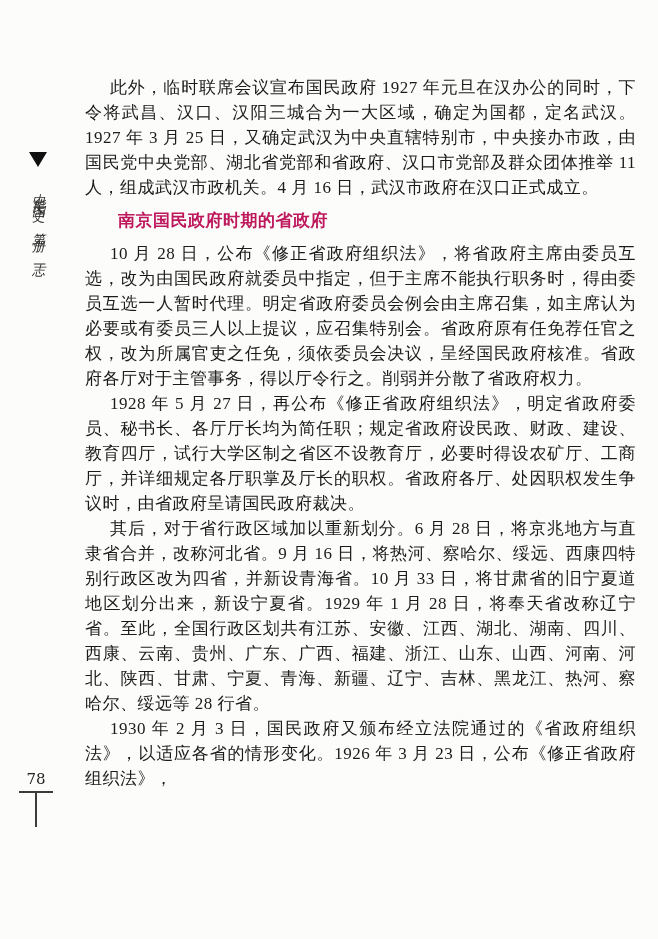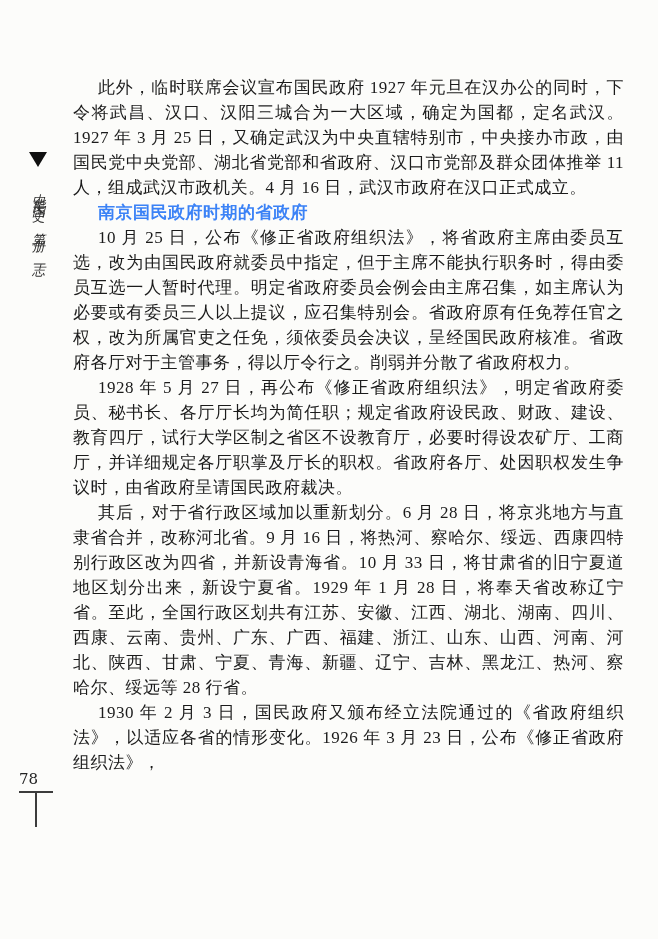--- a/index.html
+++ b/index.html
@@ -39,21 +39,21 @@
     font-style: italic;
     color: #2e2e2e;
     font-family: "DejaVu Serif", serif;
   }
   
   .folio {
     position: absolute;
     left: 19px;
     top: 770px;
     width: 34px;
-    text-align: left;
+    text-align: center;
   }
   .folio-num {
     font-size: 15px;
     line-height: 19px;
     color: #222;
     font-family: "DejaVu Serif", serif;
   }
   .folio-rule {
     border: 0;
     border-top: 2px solid #3c3c3c;
@@ -61,41 +61,41 @@
   }
   .folio-tick {
     width: 2px;
     height: 34px;
     background: #3c3c3c;
     margin: 0 auto;
   }
   
   .content {
     position: absolute;
-    left: 73px;
+    left: 85px;
     top: 75px;
     width: 551px;
   }
   .content p.body {
     margin: 0;
     font-size: 17px;
     line-height: 25px;
     letter-spacing: 0.5px;
     text-align: justify;
     text-indent: 25px;
     color: #1b1b1b;
   }
   .content h2.heading {
-    margin: 0;
+    margin: 8px;
     font-size: 17px;
     line-height: 25px;
     letter-spacing: 0.5px;
     font-weight: 700;
     text-indent: 25px;
-    color: #3b82f6;
+    color: #be185d;
     font-family: "Liberation Sans", "DejaVu Sans", sans-serif;
   }
 </style>
 </head>
 <body>
 
 <div class="page">
 
   <div class="triangle-marker"></div>
 
@@ -103,19 +103,19 @@
 
   <div class="folio">
     <div class="folio-num">78</div>
     <hr class="folio-rule">
     <div class="folio-tick"></div>
   </div>
 
   <div class="content" id="content">
       <p class="body">此外，临时联席会议宣布国民政府 1927 年元旦在汉办公的同时，下令将武昌、汉口、汉阳三城合为一大区域，确定为国都，定名武汉。1927 年 3 月 25 日，又确定武汉为中央直辖特别市，中央接办市政，由国民党中央党部、湖北省党部和省政府、汉口市党部及群众团体推举 11 人，组成武汉市政机关。4 月 16 日，武汉市政府在汉口正式成立。</p>
       <h2 class="heading">南京国民政府时期的省政府</h2>
-      <p class="body">10 月 25 日，公布《修正省政府组织法》，将省政府主席由委员互选，改为由国民政府就委员中指定，但于主席不能执行职务时，得由委员互选一人暂时代理。明定省政府委员会例会由主席召集，如主席认为必要或有委员三人以上提议，应召集特别会。省政府原有任免荐任官之权，改为所属官吏之任免，须依委员会决议，呈经国民政府核准。省政府各厅对于主管事务，得以厅令行之。削弱并分散了省政府权力。</p>
+      <p class="body">10 月 28 日，公布《修正省政府组织法》，将省政府主席由委员互选，改为由国民政府就委员中指定，但于主席不能执行职务时，得由委员互选一人暂时代理。明定省政府委员会例会由主席召集，如主席认为必要或有委员三人以上提议，应召集特别会。省政府原有任免荐任官之权，改为所属官吏之任免，须依委员会决议，呈经国民政府核准。省政府各厅对于主管事务，得以厅令行之。削弱并分散了省政府权力。</p>
       <p class="body">1928 年 5 月 27 日，再公布《修正省政府组织法》，明定省政府委员、秘书长、各厅厅长均为简任职；规定省政府设民政、财政、建设、教育四厅，试行大学区制之省区不设教育厅，必要时得设农矿厅、工商厅，并详细规定各厅职掌及厅长的职权。省政府各厅、处因职权发生争议时，由省政府呈请国民政府裁决。</p>
       <p class="body">其后，对于省行政区域加以重新划分。6 月 28 日，将京兆地方与直隶省合并，改称河北省。9 月 16 日，将热河、察哈尔、绥远、西康四特别行政区改为四省，并新设青海省。10 月 33 日，将甘肃省的旧宁夏道地区划分出来，新设宁夏省。1929 年 1 月 28 日，将奉天省改称辽宁省。至此，全国行政区划共有江苏、安徽、江西、湖北、湖南、四川、西康、云南、贵州、广东、广西、福建、浙江、山东、山西、河南、河北、陕西、甘肃、宁夏、青海、新疆、辽宁、吉林、黑龙江、热河、察哈尔、绥远等 28 行省。</p>
       <p class="body">1930 年 2 月 3 日，国民政府又颁布经立法院通过的《省政府组织法》，以适应各省的情形变化。1926 年 3 月 23 日，公布《修正省政府组织法》，</p>
     </div>
 
 </div>
 
 </body></html>

